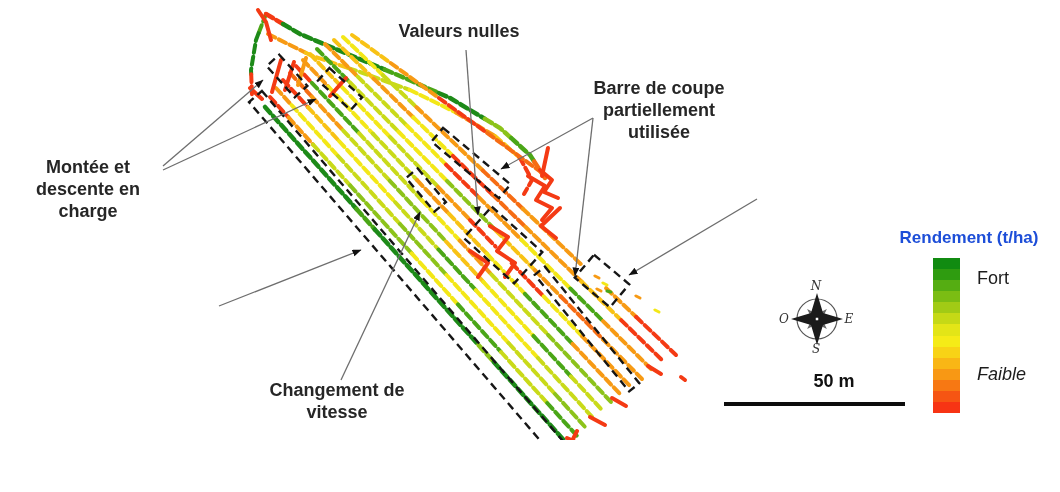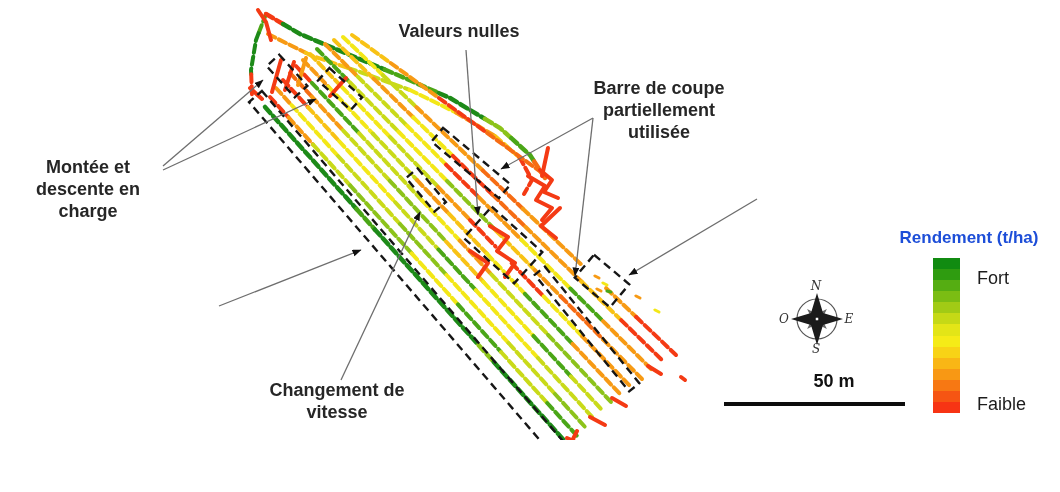--- a/index.html
+++ b/index.html
@@ -8,21 +8,21 @@
   #field-svg{position:absolute;left:0;top:0;}
   .ann{position:absolute;transform:translateX(-50%);text-align:center;
        font-weight:bold;font-size:18px;line-height:22px;color:#262626;white-space:pre-line;}
   .legend-title{position:absolute;left:969px;top:228px;transform:translateX(-50%);
        font-weight:bold;font-size:17px;color:#1d4ed8;white-space:nowrap;}
   #colorbar{position:absolute;left:933px;top:258px;width:27px;height:155px;
        display:flex;flex-direction:column;}
   #colorbar div{flex:1;}
   .legend-lab{position:absolute;font-size:18px;color:#1c1c1c;}
   #fort-label{left:977px;top:268px;}
-  #faible-label{left:977px;top:394px;}
+  #faible-label{left:977px;top:364px;font-style:italic;}
   #scale-text{position:absolute;left:814px;top:371px;transform:translateX(-50%);
        font-weight:bold;font-size:18px;color:#111;margin-left:20px;}
   #scale-line{position:absolute;left:724px;top:402px;width:181px;height:4px;background:#0d0d0d;}
   #compass{position:absolute;left:762px;top:264px;}
   .compass-letter{font-family:"DejaVu Serif",serif;font-style:italic;font-size:12px;fill:#333;}
 </style>
 </head>
 <body>
 
 <div id="stage">

